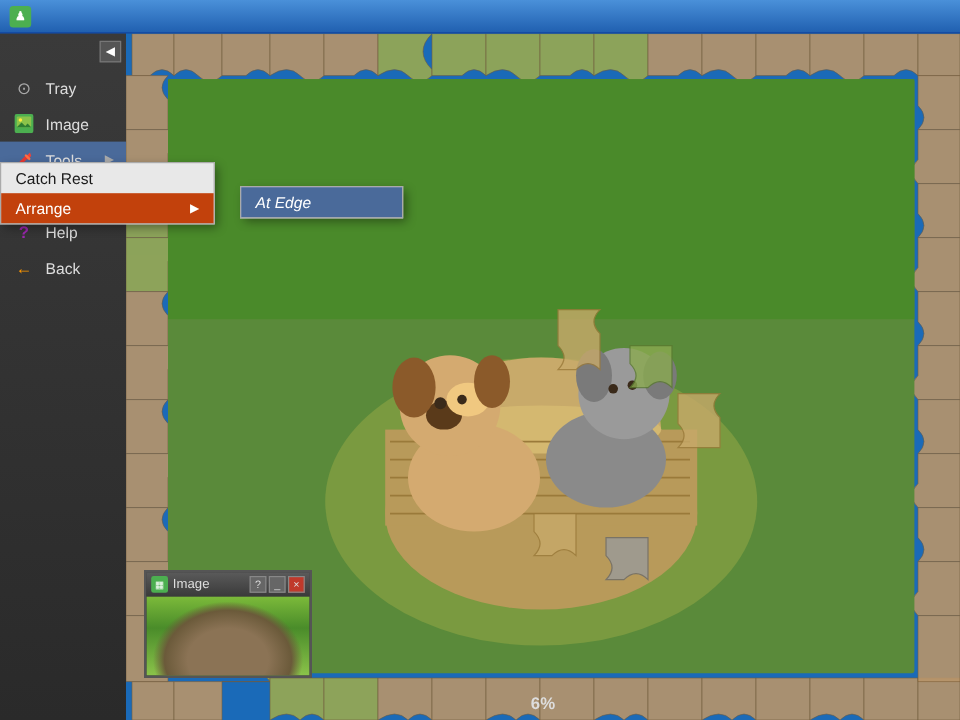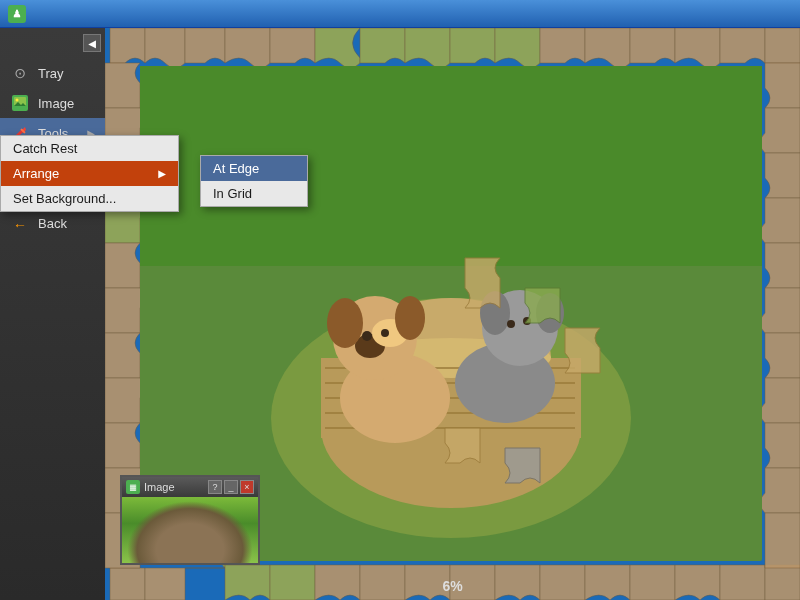--- a/index.html
+++ b/index.html
@@ -218,25 +218,26 @@
     .menu-item .m-arrow {
       margin-left: auto;
       font-size: 10px;
     }
 
     
     #arrange-submenu {
       position: absolute;
       top: 127px;
       left: 200px;
-      width: 108px;
+      width: 136px;
       background: #e8e8e8;
       border: 1px solid #aaa;
       box-shadow: 3px 3px 8px rgba(0,0,0,0.4);
       z-index: 300;
+      font-style: italic;
     }
     .submenu-item {
       display: flex;
       align-items: center;
       padding: 5px 12px;
       cursor: pointer;
       color: #1a1a1a;
     }
     .submenu-item.active-sub {
       background: #4a6a9a;
@@ -313,31 +314,25 @@
     </div>
 
     <div id="tools-menu">
       <div class="menu-item">
         <span>Catch Rest</span>
       </div>
       <div class="menu-item active-item">
         <span>Arrange</span>
         <span class="m-arrow">▶</span>
       </div>
-      <div class="menu-item">
-        <span>Set Background...</span>
-      </div>
     </div>
 
     <div id="arrange-submenu">
       <div class="submenu-item active-sub">
         <span>At Edge</span>
-      </div>
-      <div class="submenu-item">
-        <span>In Grid</span>
       </div>
     </div>
   </div>
 
   <div id="content">
 
     <div id="bg-puzzle"></div>
 
     <svg width="695" height="572" style="position:absolute;top:0;left:0;pointer-events:none;">
 

